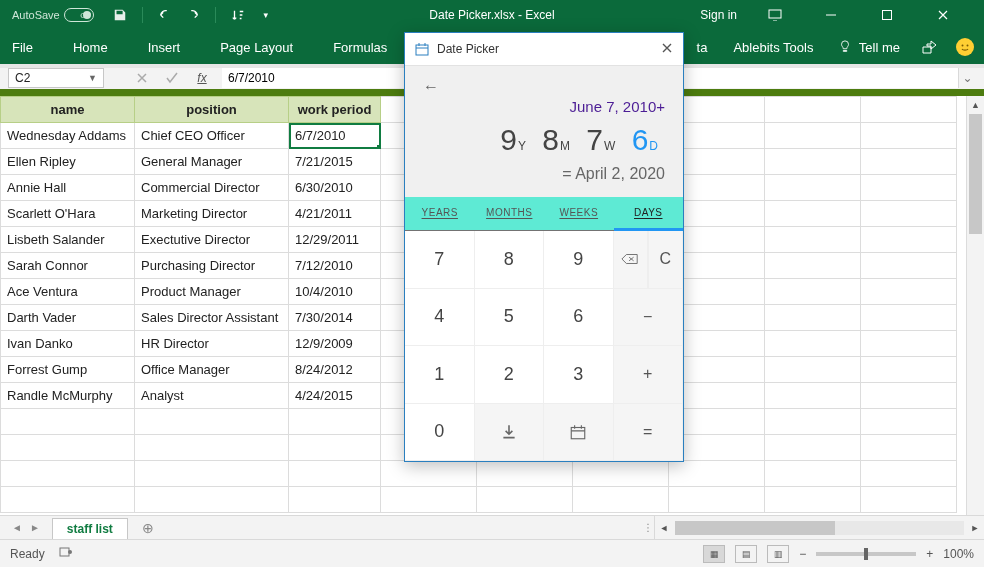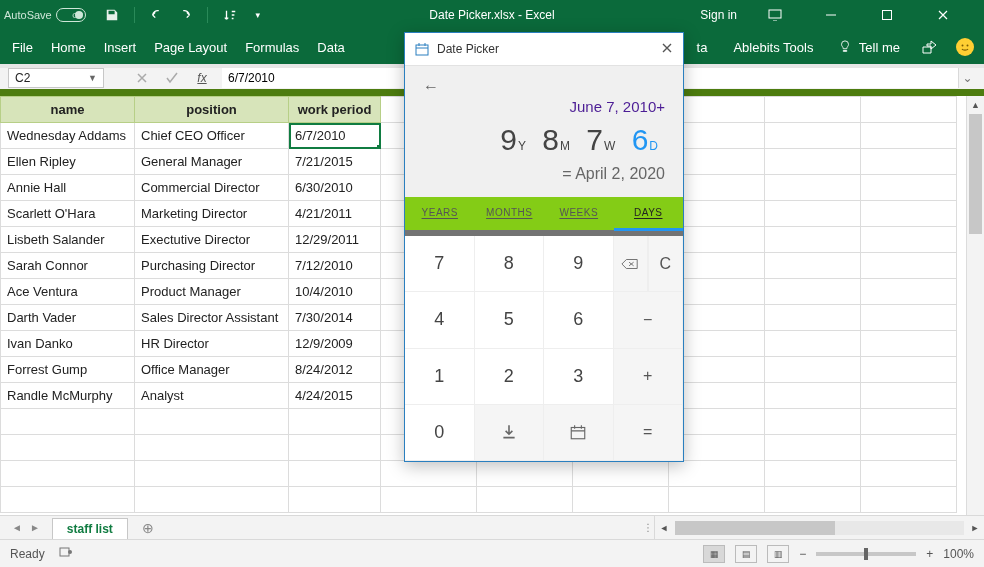--- a/index.html
+++ b/index.html
@@ -12,21 +12,21 @@
     font-size: 12px;
     color: #222;
   }
   
   .titlebar {
     height: 30px;
     background: #0b6a3b;
     color: #fff;
     display: flex;
     align-items: center;
-    padding: 0 4px;
+    padding: 0 12px;
     position: relative;
   }
   .autosave {
     display: flex; align-items: center; gap: 4px;
     font-size: 11px; color: #cfe6d8;
   }
   .toggle {
     width: 30px; height: 14px; border: 1px solid #cfe6d8; border-radius: 10px;
     display: flex; align-items: center; padding: 0 2px;
     font-size: 8px; color: #cfe6d8; justify-content: flex-end;
@@ -41,21 +41,21 @@
   }
   .title-right { position:absolute; right:23px; display:flex; align-items:center; gap:20px; }
   .signin { font-size:12px; color:#fff; }
   .win-btn { width:36px; height:20px; display:flex; align-items:center; justify-content:center; color:#fff; }
   
   .ribbon {
     height: 34px;
     background: #0b6a3b;
     display:flex; align-items:center;
     padding: 0 8px;
-    gap: 10px;
+    gap: 32px;
     color:#fff; font-size:13px;
     position: relative;
   }
   .ribbon .tab { padding: 6px 4px; cursor:default; }
   .ribbon-right { position:absolute; right:10px; display:flex; align-items:center; gap:18px; }
   .smiley { width:18px; height:18px; border-radius:50%; background:#ffcf33; display:flex; align-items:center; justify-content:center; font-size:11px;}
   .ribbon-sep { height:4px; background:#e6e6e6;}
   
   .formula-row {
     height: 28px;
@@ -171,21 +171,21 @@
     background:#f0f0f0;
     padding: 10px 18px 14px;
   }
   .picker-back { font-size:16px; color:#666;}
   .picker-date1 { text-align:right; font-size:15px; color:#4c1d95; margin-top:4px;}
   .picker-big { text-align:right; margin-top:8px; font-size:30px; color:#444; font-weight:400; letter-spacing:1px;}
   .picker-big .unit { font-size:12px; vertical-align:baseline; margin-right:6px;}
   .picker-big .d-sel { color:#2196f3;}
   .picker-eq { text-align:right; font-size:16px; color:#666; margin-top:8px;}
   .picker-tabs {
-    display:flex; border-bottom:6px solid #737373; background:#84cc16;
+    display:flex; border-bottom:1px solid #737373; background:#5eead4;
     font-size:10px; color:#555;
   }
   .picker-tab { flex:1; text-align:center; padding:10px 0; letter-spacing:.5px;}
   .picker-tab span { border-bottom:1px solid transparent; padding-bottom:2px;}
   .picker-tab .ul { text-decoration:underline; text-underline-offset:2px;}
   .picker-tab.active { border-bottom:3px solid #2196f3; color:#222; margin-bottom:-1px;}
   .keypad {
     flex:1; display:grid;
     grid-template-columns: repeat(4, 1fr);
     grid-template-rows: repeat(4, 1fr);

